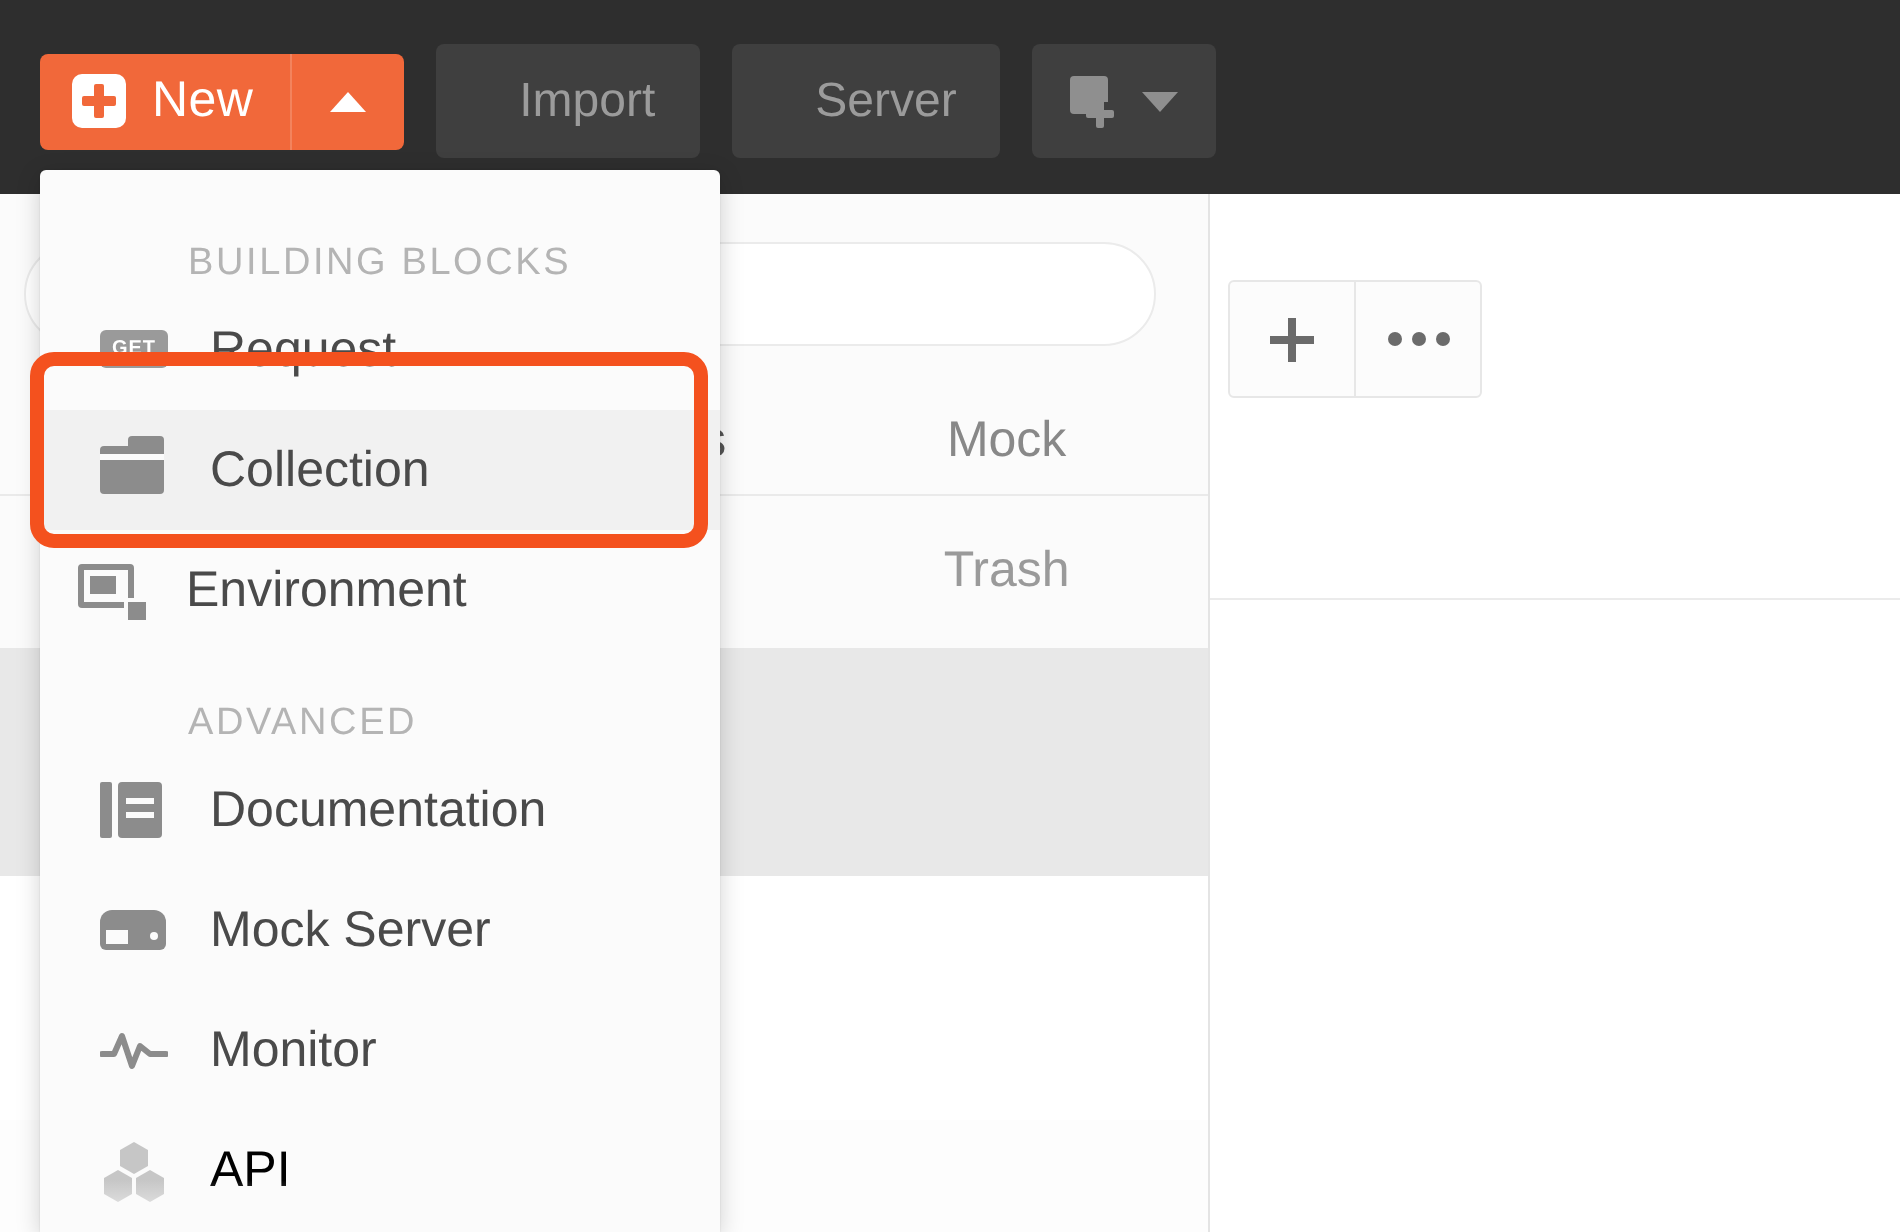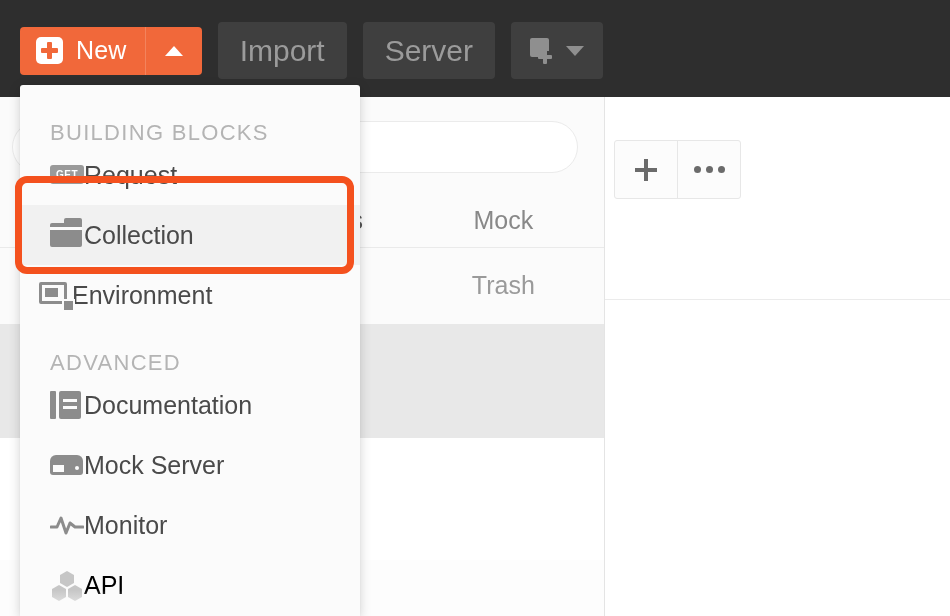--- a/index.html
+++ b/index.html
@@ -97,22 +97,23 @@
     background: #3f3f3f;
     border-radius: 4px;
     display: flex;
     align-items: center;
     justify-content: center;
     padding: 0 22px;
     cursor: pointer;
   }
   .tool-btn .tool-label {
     color: #9b9b9b;
-    font-size: 30px;
+    font-size: 24px;
     line-height: 1;
+    margin-left: 20px;
   }
   .tool-btn.icon-btn { padding: 0 16px; gap: 10px; }
 
   
   .win-icon {
     position: relative;
     width: 26px; height: 26px;
   }
   .win-icon .sq {
     position: absolute;
@@ -290,30 +291,32 @@
     top: 85px;
     width: 340px;
     height: 531px;
     background: #fbfbfb;
     border-radius: 3px 3px 0 0;
     box-shadow: 0 3px 12px rgba(0,0,0,.18), 0 0 1px rgba(0,0,0,.12);
     z-index: 10;
     overflow: hidden;
   }
   .menu-section-title {
-    font-size: 22px;
+    font-size: 19px;
     letter-spacing: 1.3px;
     color: #b4b4b4;
     padding: 0 0 0 30px;
     line-height: 1;
+    margin-left: 44px;
   }
   .menu-item {
     height: 60px;
     display: flex;
     align-items: center;
+    gap: 21px;
     padding-left: 30px;
     cursor: pointer;
     box-sizing: border-box;
   }
   .menu-item .mi-label {
     font-size: 25px;
     color: #4a4a4a;
     line-height: 1;
   }
   .menu-item.hovered { background: #f1f1f1; }

